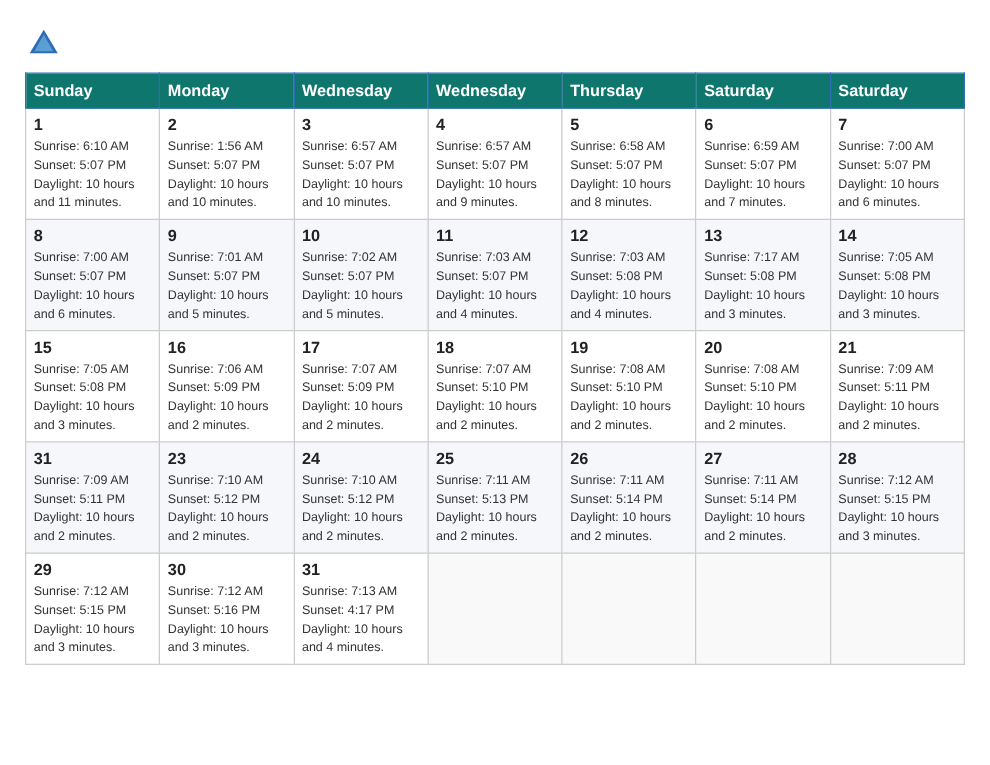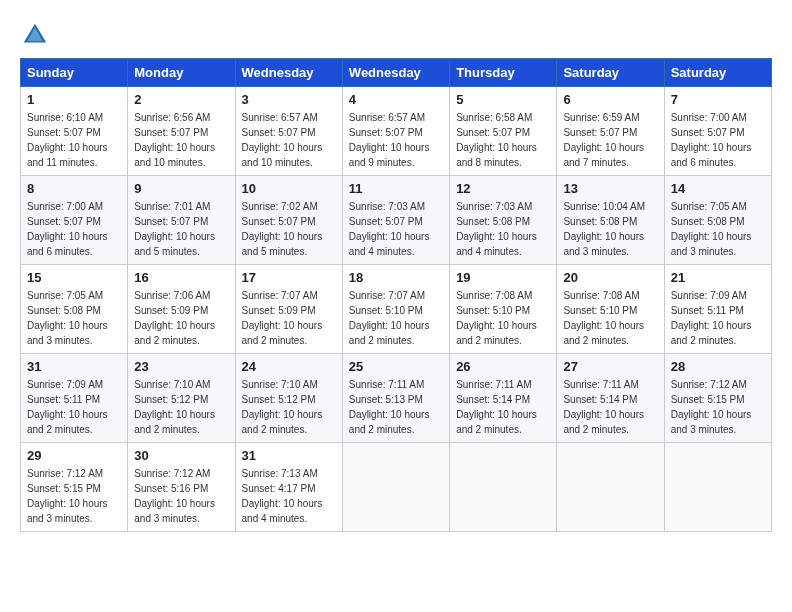--- a/index.html
+++ b/index.html
@@ -51,21 +51,21 @@
     .subtitle {
       font-size: 14px;
       color: #555;
     }
     .calendar {
       width: 100%;
       border-collapse: collapse;
       font-size: 10.5px;
     }
     .calendar th {
-      background: #1d4ed8;
+      background: #0f766e;
       color: #fff;
       text-align: left;
       padding: 6px 6px;
       font-size: 13px;
       font-weight: bold;
       border: 1px solid #2e6db4;
     }
     .calendar td {
       border: 1px solid #ccc;
       vertical-align: top;
@@ -131,21 +131,21 @@
         <span class="day-num">1</span>
         <div class="day-info">
           <span>Sunrise: 6:10 AM</span><br>
           <span>Sunset: 5:07 PM</span><br>
           <span>Daylight: 10 hours and 11 minutes.</span>
         </div>
       </td>
         <td>
         <span class="day-num">2</span>
         <div class="day-info">
-          <span>Sunrise: 6:56 AM</span><br>
+          <span>Sunrise: 1:56 AM</span><br>
           <span>Sunset: 5:07 PM</span><br>
           <span>Daylight: 10 hours and 10 minutes.</span>
         </div>
       </td>
         <td>
         <span class="day-num">3</span>
         <div class="day-info">
           <span>Sunrise: 6:57 AM</span><br>
           <span>Sunset: 5:07 PM</span><br>
           <span>Daylight: 10 hours and 10 minutes.</span>
@@ -221,21 +221,21 @@
         <span class="day-num">12</span>
         <div class="day-info">
           <span>Sunrise: 7:03 AM</span><br>
           <span>Sunset: 5:08 PM</span><br>
           <span>Daylight: 10 hours and 4 minutes.</span>
         </div>
       </td>
         <td>
         <span class="day-num">13</span>
         <div class="day-info">
-          <span>Sunrise: 10:04 AM</span><br>
+          <span>Sunrise: 7:17 AM</span><br>
           <span>Sunset: 5:08 PM</span><br>
           <span>Daylight: 10 hours and 3 minutes.</span>
         </div>
       </td>
         <td>
         <span class="day-num">14</span>
         <div class="day-info">
           <span>Sunrise: 7:05 AM</span><br>
           <span>Sunset: 5:08 PM</span><br>
           <span>Daylight: 10 hours and 3 minutes.</span>

